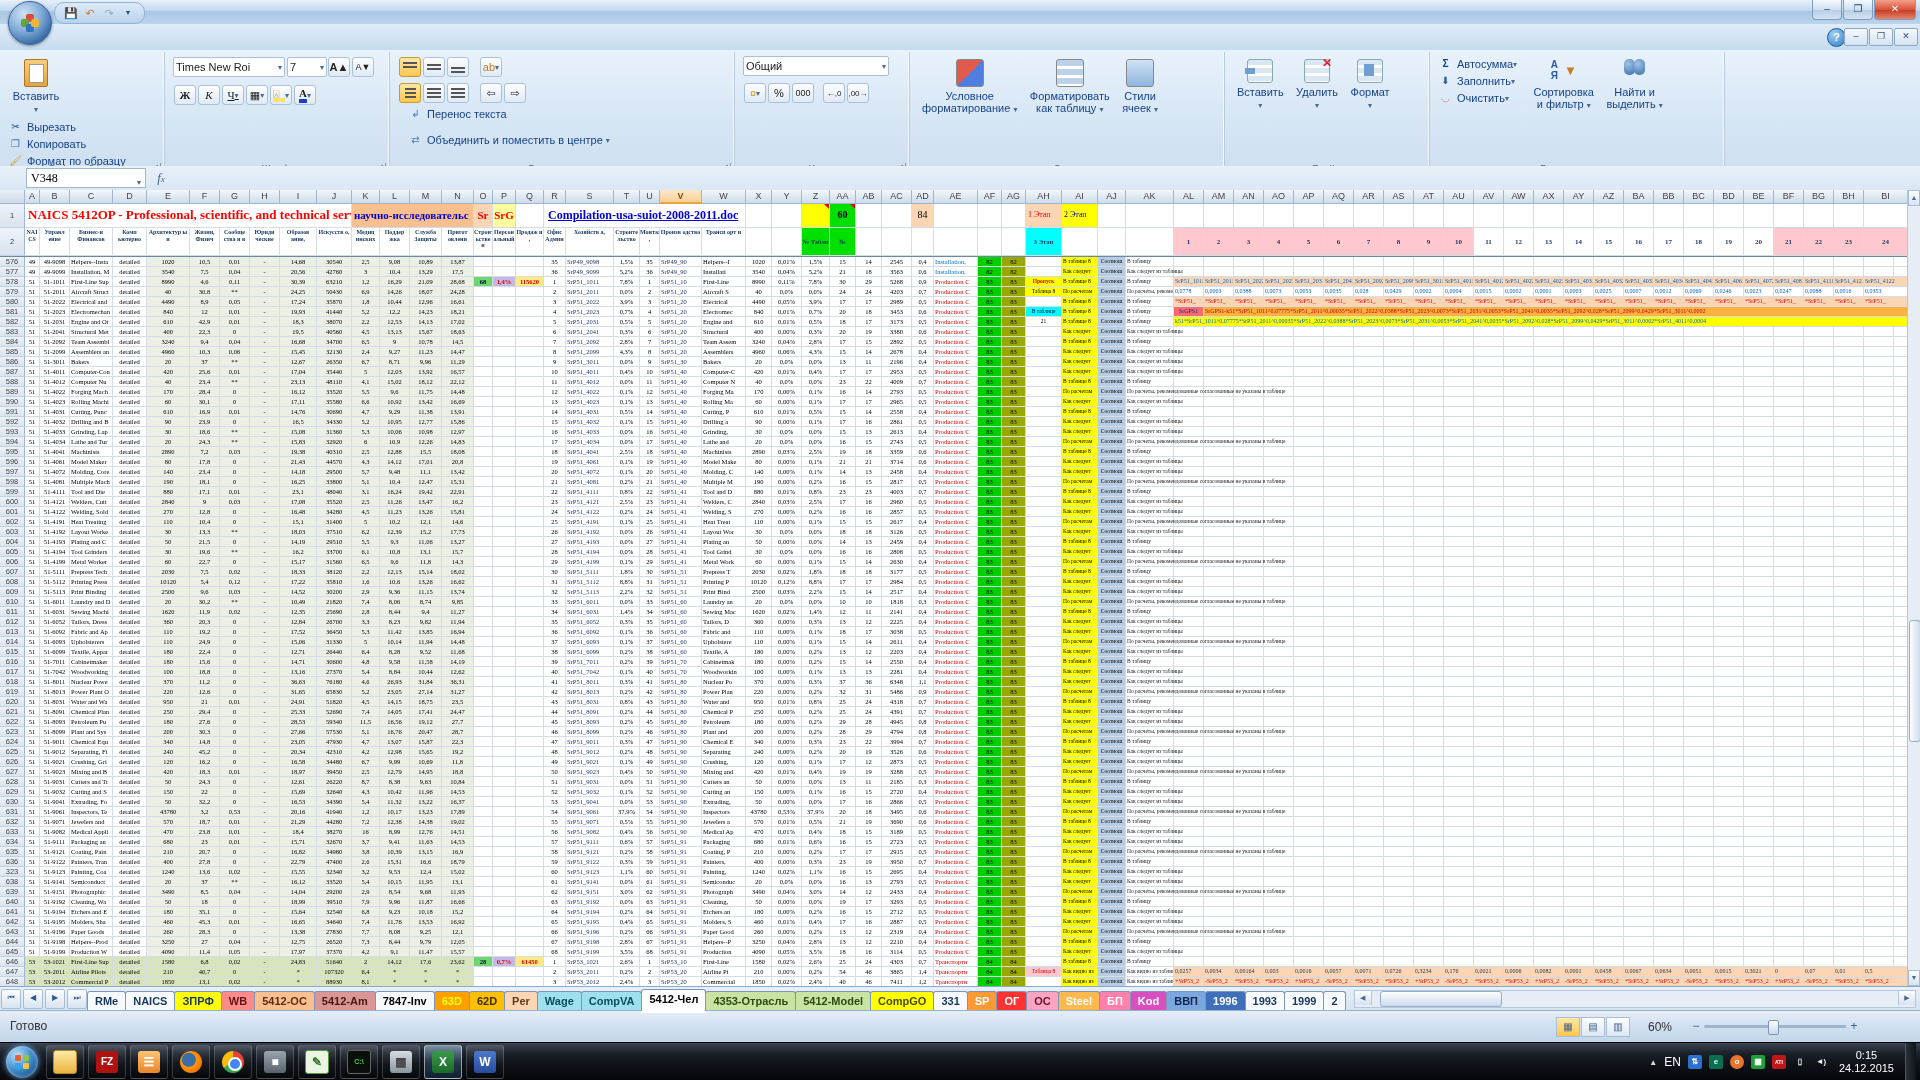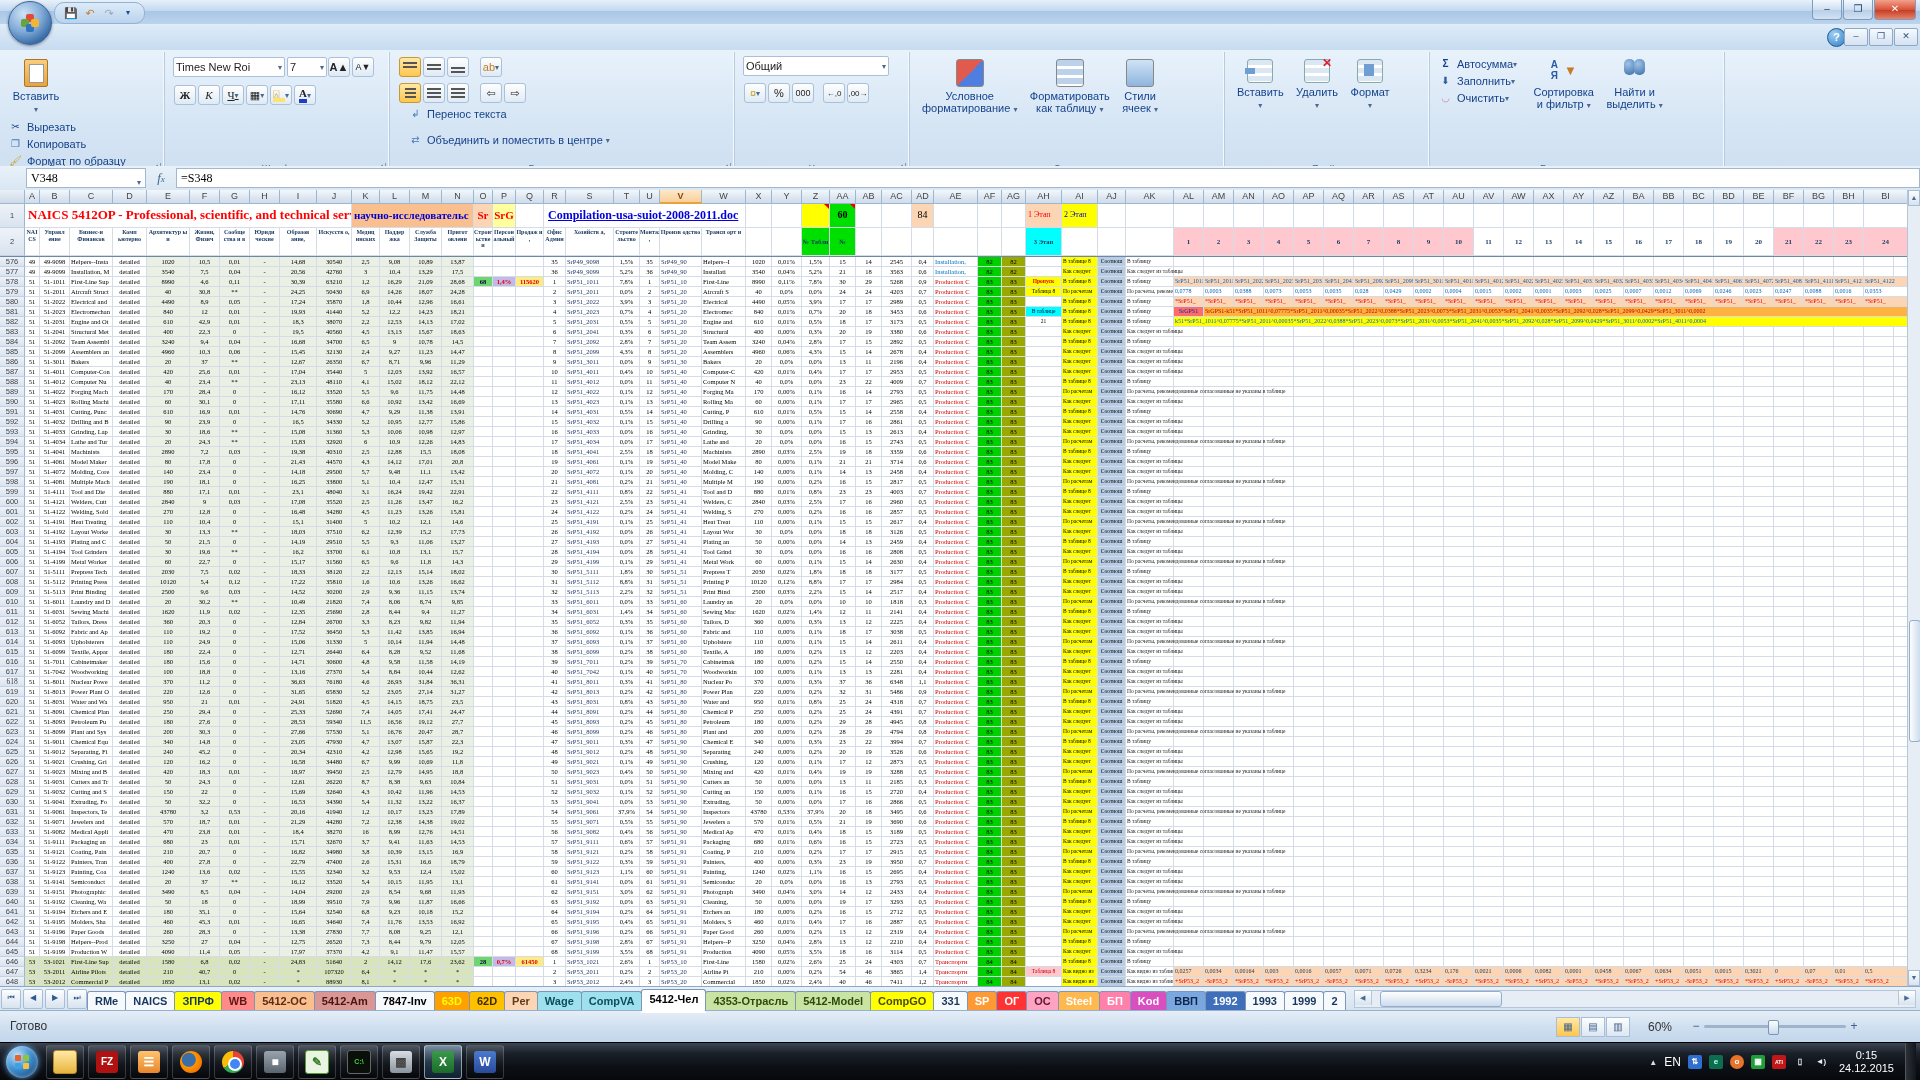--- a/index.html
+++ b/index.html
@@ -399,21 +399,20 @@
       </div>
       <span>Найти и</span><br><span>выделить</span> <span class="dn">▾</span>
     </div>
     <div class="rgroup-label">Редактирование</div>
   </div>
 </div>
 
 <div id="fbar">
   <div id="namebox"><span>V348</span><span class="dn">▾</span></div>
   <div id="fx">f<span style="font-size:9px;">x</span></div>
-  <div id="formula-input">=S348</div>
 </div>
 
 <div id="grid">
   <div id="colheads">
       <div class="cornerbox"></div>
       <div class="colhead" style="width:15px">A</div>
       <div class="colhead" style="width:30px">B</div>
       <div class="colhead" style="width:43px">C</div>
       <div class="colhead" style="width:34px">D</div>
       <div class="colhead" style="width:43px">E</div>
@@ -2372,21 +2371,21 @@
         <div class="c ae-r lft" style="width:44px;">Production C</div>
         <div class="c af" style="width:24px;">83</div>
         <div class="c ag" style="width:24px;">83</div>
         <div class="c " style="width:36px;"></div>
         <div class="c aic" style="width:36px;">Как следует</div>
         <div class="c ajc" style="width:28px;">Соотнош</div>
         <div class="c akc spill" style="width:48px;">Как следует из таблицы</div>
         <div class="rempty" style="width:734px"></div>
       </div>
       <div class="drow">
-        <div class="rnum" style="line-height:9px;font-family:Liberation Serif, serif;">618</div>
+        <div class="rnum" style="line-height:9px;">618</div>
         <div class="c " style="width:15px;">51</div>
         <div class="c " style="width:30px;">51-8011</div>
         <div class="c  lft" style="width:43px;">Nuclear Powe</div>
         <div class="c " style="width:34px;">detailed</div>
         <div class="c tintEN" style="width:43px;">370</div>
         <div class="c tintEN" style="width:30px;">11,2</div>
         <div class="c tintEN" style="width:30px;">0</div>
         <div class="c tintEN" style="width:30px;">-</div>
         <div class="c tintEN" style="width:37px;">36,63</div>
         <div class="c tintEN" style="width:35px;">76180</div>
@@ -3151,21 +3150,21 @@
         <div class="c ae-r lft" style="width:44px;">Production C</div>
         <div class="c af" style="width:24px;">83</div>
         <div class="c ag" style="width:24px;">83</div>
         <div class="c " style="width:36px;"></div>
         <div class="c aic" style="width:36px;">В таблице 8</div>
         <div class="c ajc" style="width:28px;">Соотнош</div>
         <div class="c akc spill" style="width:48px;">В таблицу</div>
         <div class="rempty" style="width:734px"></div>
       </div>
       <div class="drow">
-        <div class="rnum" style="line-height:9px;">637</div>
+        <div class="rnum" style="line-height:9px;">323</div>
         <div class="c " style="width:15px;">51</div>
         <div class="c " style="width:30px;">51-9123</div>
         <div class="c  lft" style="width:43px;">Painting, Coa</div>
         <div class="c " style="width:34px;">detailed</div>
         <div class="c tintEN" style="width:43px;">1240</div>
         <div class="c tintEN" style="width:30px;">13,6</div>
         <div class="c tintEN" style="width:30px;">0,02</div>
         <div class="c tintEN" style="width:30px;">-</div>
         <div class="c tintEN" style="width:37px;">15,55</div>
         <div class="c tintEN" style="width:35px;">32340</div>
@@ -3726,21 +3725,21 @@
       <div class="stab" style="background:#c9e3a3;color:#2c4a0d;">5412-Model</div>
       <div class="stab" style="background:#ffff00;color:#4a4a0d;">CompGO</div>
       <div class="stab" style="background:#f7fafc;color:#17375e;">331</div>
       <div class="stab" style="background:#ff9933;color:#ffffff;">SP</div>
       <div class="stab" style="background:#ff3333;color:#ffffff;">ОГ</div>
       <div class="stab" style="background:#ffa3c2;color:#5e1733;">ОС</div>
       <div class="stab" style="background:#ffb84d;color:#ffffff;">Steel</div>
       <div class="stab" style="background:#ff80aa;color:#ffffff;">БП</div>
       <div class="stab" style="background:#d94fbf;color:#ffffff;">Kod</div>
       <div class="stab" style="background:#7aa7e0;color:#10264a;">ВВП</div>
-      <div class="stab" style="background:#3f6fba;color:#ffffff;">1992</div>
+      <div class="stab" style="background:#3f6fba;color:#ffffff;">1996</div>
       <div class="stab" style="background:#f7fafc;color:#17375e;">1993</div>
       <div class="stab" style="background:#f7fafc;color:#17375e;">1999</div>
       <div class="stab" style="background:#f7fafc;color:#17375e;">2</div>
     </div>
   <div id="hscroll">
     <div class="harr">◀</div>
     <div id="hthumb"></div>
     <div class="harr" style="margin-left:auto;border-left:1px solid #b5c6d9;border-right:none;">▶</div>
   </div>
 </div>

